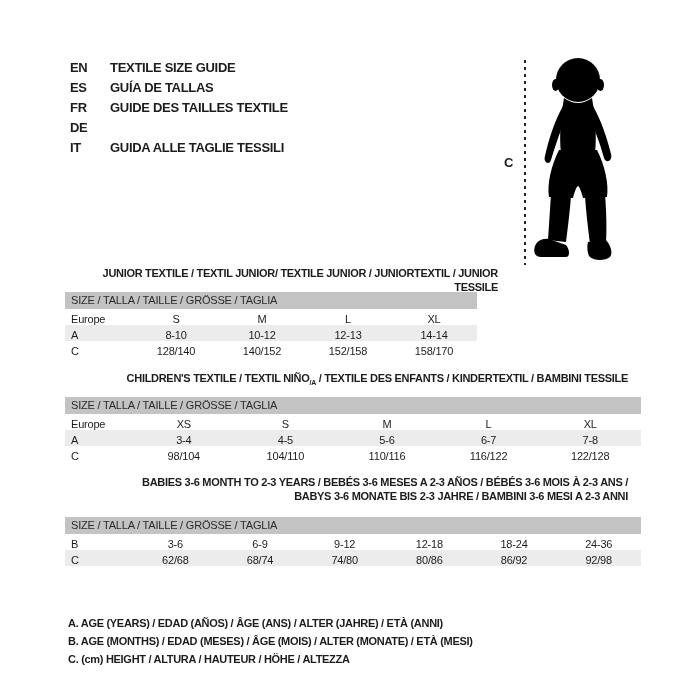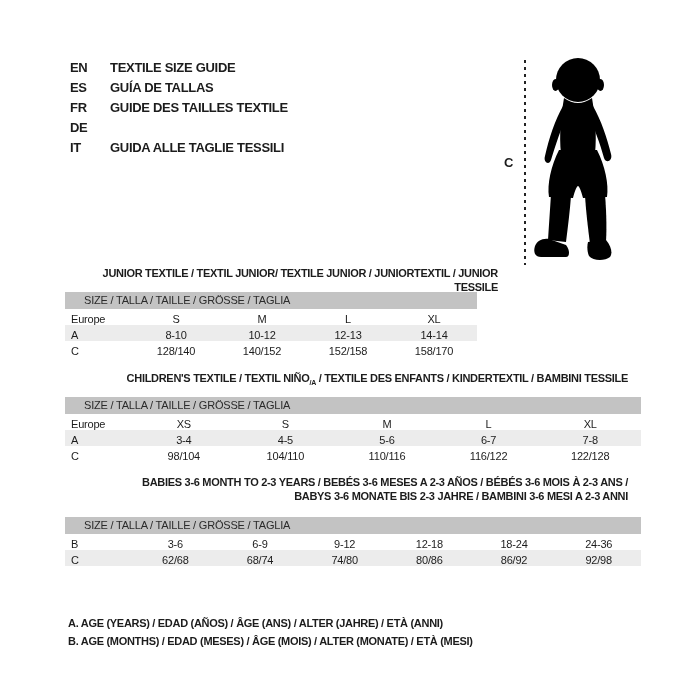--- a/index.html
+++ b/index.html
@@ -30,21 +30,21 @@
   
   .sec-title{
     position:absolute;font-weight:bold;font-size:11px;
     letter-spacing:-0.3px;white-space:pre-line;line-height:14px;text-align:right;
   }
   .sub{font-size:7px;vertical-align:sub;}
 
   .size-table{position:absolute;font-size:11px;letter-spacing:-0.2px;}
   .t-header{
     background:#c3c3c3;color:#2b2b2b;height:17px;line-height:17px;
-    padding-left:19px;
+    padding-left:6px;
   }
   .t-row{display:flex;height:16px;align-items:flex-end;}
   .t-row.alt{background:#ececec;}
   .t-label{width:62px;padding-left:6px;}
   .t-cell{flex:1;text-align:center;}
 
   
   .notes{position:absolute;left:68px;top:614px;}
   .note-line{font-weight:bold;font-size:11px;letter-spacing:-0.3px;height:18px;line-height:18px;}
 </style>
@@ -166,15 +166,16 @@
       <div class="t-cell">74/80</div>
       <div class="t-cell">80/86</div>
       <div class="t-cell">86/92</div>
       <div class="t-cell">92/98</div>
     </div>
   </div>
 
   <div class="notes">
     <div class="note-line">A. AGE (YEARS) / EDAD (AÑOS) / ÂGE (ANS) / ALTER (JAHRE) / ETÀ (ANNI)</div>
     <div class="note-line">B. AGE (MONTHS) / EDAD (MESES) / ÂGE (MOIS) / ALTER (MONATE) / ETÀ (MESI)</div>
+    <div class="note-line">C. (cm) HEIGHT / ALTURA / HAUTEUR / HÖHE / ALTEZZA</div>
   </div>
 
 </div>
 
 </body></html>

